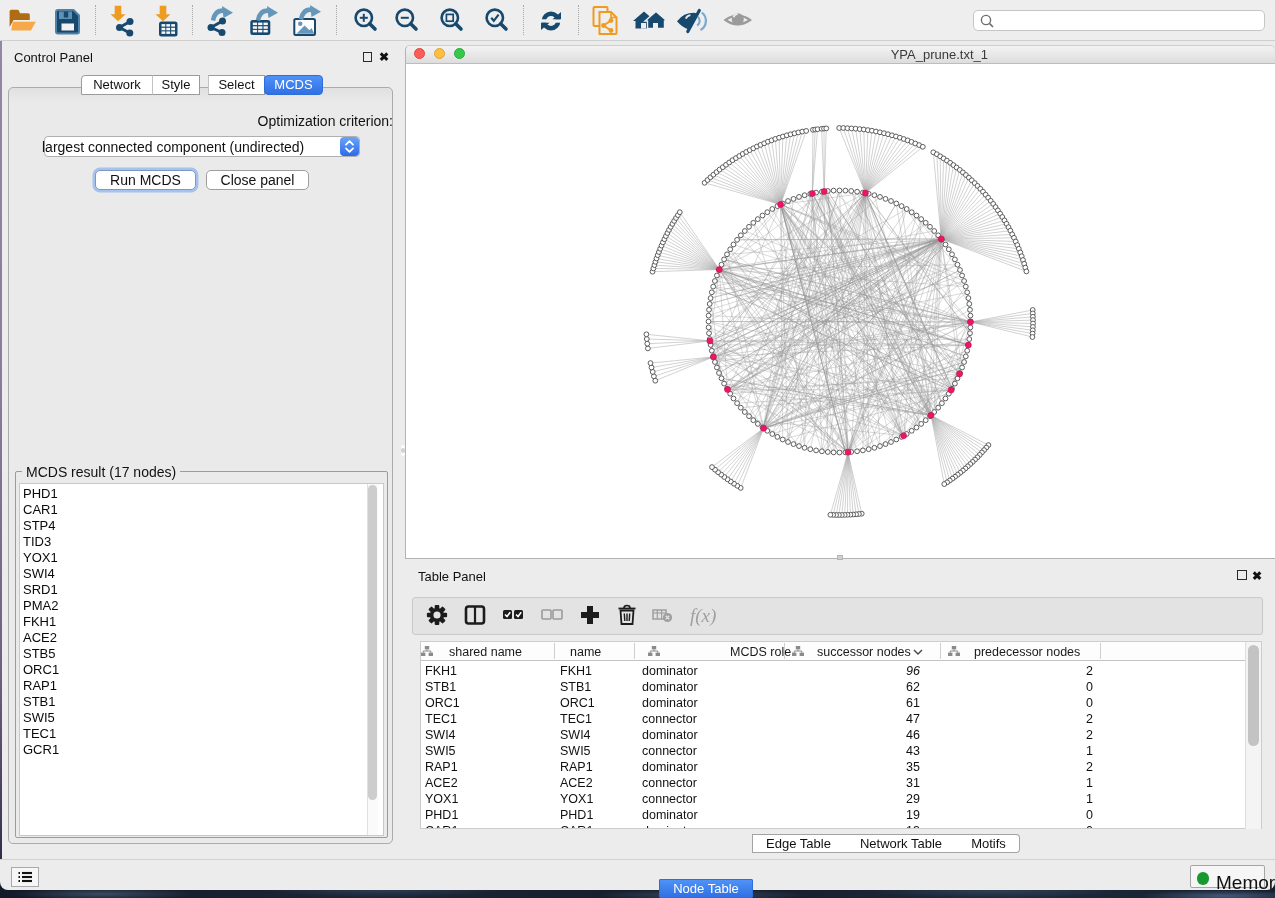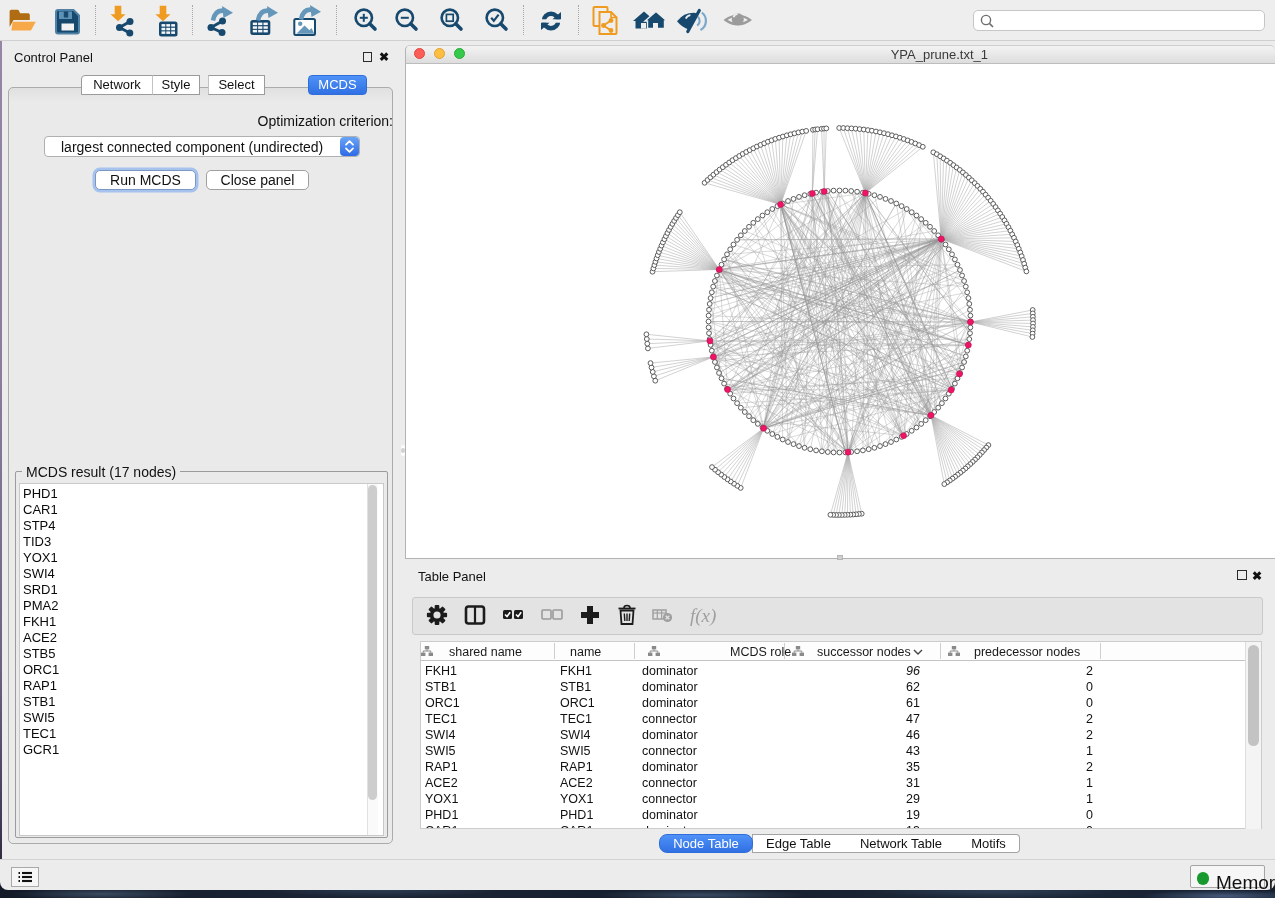--- a/index.html
+++ b/index.html
@@ -25,21 +25,21 @@
 .light{width:11.4px;height:11.4px;border-radius:50%;top:48px;}
 .canvas{left:405px;top:64px;width:870px;height:495px;background:#ffffff;border-left:1px solid #b3b3b3;border-bottom:1px solid #b3b3b3;}
 .tpanel{left:405px;top:566px;width:870px;height:292px;background:#ececec;}
 .ttoolbar{left:412px;top:597px;width:851px;height:38px;background:#e3e3e3;border:1px solid #c9c9c9;border-radius:3px;}
 .thead{left:420px;top:641px;width:842px;height:20px;background:#fdfdfd;border:1px solid #cccccc;border-bottom:1px solid #c4c4c4;}
 .hsep{top:643px;width:0;height:16px;border-left:1px solid #cfcfcf;}
 .hlbl{top:645px;font-size:12.5px;color:#1a1a1a;}
 .trows{left:420px;top:661px;width:842px;height:168px;background:#ffffff;border-left:1px solid #cccccc;border-right:1px solid #cccccc;border-bottom:1px solid #cccccc;overflow:hidden;}
 .cell{position:absolute;font-size:12.5px;color:#111;white-space:nowrap;}
 .btab{top:834px;height:19px;background:#fff;border:1px solid #a3a3a3;font-size:13px;color:#111;text-align:center;line-height:17px;}
-.btabsel{background:linear-gradient(#4f92f7,#3070e4);color:#fff;border-color:#2f6ed8;border-radius:8px;z-index:3;}
+.btabsel{background:linear-gradient(#4f92f7,#3070e4);color:#fff;border-color:#2f6ed8;border-radius:1px;z-index:3;margin-top:45px;}
 .listtext{font-size:13px;color:#0a0a0a;line-height:16px;}
 </style>
 </head>
 <body>
 
 <div class="abs toolbar"></div>
 <svg class="abs" style="left:0;top:0;" width="780" height="41" viewBox="0 0 780 41">
 <path d="M9.6 27 L9.6 11.5 Q9.6 9.8 11.2 9.8 L17.2 9.8 Q18.6 9.8 19.2 11.2 L20 13.2 L28.2 13.2 Q29.8 13.2 29.8 14.8 L29.8 20 L13.5 20 Z" fill="#b06c12"></path>
 <path d="M12.7 21.8 L35.8 21.8 L31 30.5 L11.3 30.5 Z" fill="#f7a94a"></path>
 
@@ -145,25 +145,25 @@
 <div class="abs wall"></div>
 
 <div class="abs cpanel"></div>
 <div class="abs ptitle" style="left:14px;top:50px;">Control Panel</div>
 <div class="abs floatsq" style="left:362.5px;top:52px;"></div>
 <div class="abs closex" style="left:379px;top:50px;">✖</div>
 <div class="abs cppane"></div>
 <div class="abs tab" style="left:81px;width:72px;border-radius:4px 0 0 0;">Network</div>
 <div class="abs tab" style="left:152px;width:48px;border-left:1px solid #c3c3c3;">Style</div>
 <div class="abs tab" style="left:208px;width:57px;border-left:1px solid #c3c3c3;">Select</div>
-<div class="abs tab tabsel" style="left:264px;width:59px;margin-left:44px;">MCDS</div>
+<div class="abs tab tabsel" style="left:264px;width:59px;">MCDS</div>
 <div class="abs" style="left:8px;top:113px;width:385px;text-align:right;font-size:14px;color:#111;">Optimization criterion:</div>
 
 <div class="abs" style="left:44px;top:136px;width:316px;height:21px;background:#fff;border:1px solid #b0b0b0;border-radius:4px;"></div>
-<div class="abs" style="left:61px;top:138.5px;font-size:14px;color:#111;">largest connected component (undirected)</div>
+<div class="abs" style="left:42px;top:138.5px;font-size:14px;color:#111;">largest connected component (undirected)</div>
 <div class="abs" style="left:340px;top:137px;width:19px;height:19px;border-radius:4px;background:linear-gradient(#6aa4f8,#2e6be6);"></div>
 <svg class="abs" style="left:342px;top:139px;" width="15" height="15" viewBox="0 0 15 15">
     <path d="M4 5.6 L7.5 2.2 L11 5.6" fill="none" stroke="#fff" stroke-width="1.8" stroke-linecap="round" stroke-linejoin="round"></path>
     <path d="M4 9.4 L7.5 12.8 L11 9.4" fill="none" stroke="#fff" stroke-width="1.8" stroke-linecap="round" stroke-linejoin="round"></path>
   </svg>
 
 <div class="abs btn" style="left:95px;top:170px;width:101px;height:20px;line-height:18px;box-shadow:0 0 0 2.5px rgba(110,160,240,0.55);border-color:#7d97c0;">Run MCDS</div>
 <div class="abs btn" style="left:206px;top:170px;width:103px;height:20px;line-height:18px;">Close panel</div>
 
 <div class="abs" style="left:15px;top:471px;width:373px;height:367px;border:1px solid #9b9b9b;border-radius:2px;"></div>

